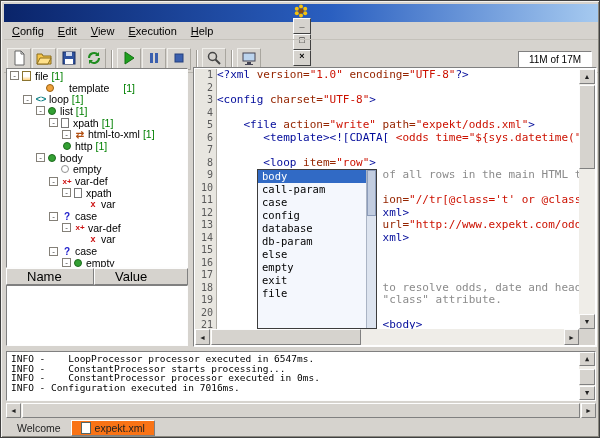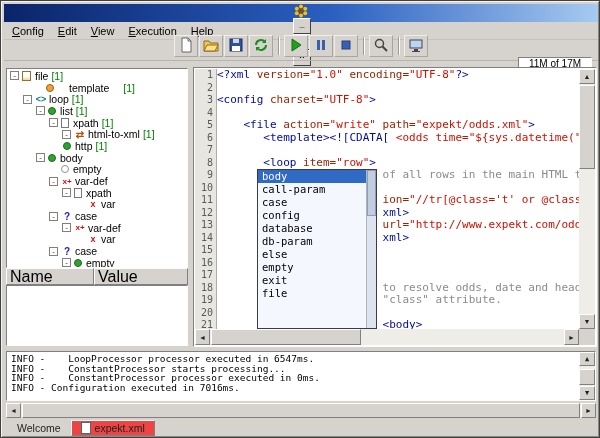--- a/index.html
+++ b/index.html
@@ -42,21 +42,21 @@
   .ti-file{width:9px;height:10px;background:linear-gradient(#fff 55%,#ffd27f);border:1px solid #8a7430;}
   .ti-doc{width:8px;height:10px;background:#fff;border:1px solid #777;}
   .ti-dot{width:8px;height:8px;border-radius:50%;background:#33a033;border:1px solid #1d6b1d;}
   .ti-hollow{width:8px;height:8px;border-radius:50%;background:#fff;border:1px solid #909090;}
   .ti-template{width:8px;height:8px;border-radius:50%;background:#f0a23c;border:1px solid #9a6010;}
   .tlabel{color:#000;}
   .tcount{color:var(--count,#008000);margin-left:3px;}
 
   
   .props-head{display:flex;}
-  .phc{display:flex;align-items:center;padding-left:3px;font-size:16px;background:#d6d3ce;box-sizing:border-box;
+  .phc{display:flex;align-items:center;padding-left:20px;font-size:13px;background:#d6d3ce;box-sizing:border-box;
     border:1px solid;border-color:#fdfdfd #808080 #808080 #fdfdfd;}
 
   
   .gutter{background:#e8e6e0;border-right:1px solid #b0ada6;font-family:"DejaVu Sans Mono",monospace;font-size:10px;color:#5a5a5a;text-align:right;padding-right:3px;overflow:hidden;}
   .gl{height:12.5px;line-height:12.5px;}
   .code{font-family:"DejaVu Sans Mono",monospace;font-size:11px;overflow:hidden;background:#fff;}
   .cl{height:12.5px;line-height:12.5px;white-space:pre;}
   .sg-tg{color:#000a9a;} .sg-at{color:#952500;} .sg-st{color:#cc1100;} .sg-cm{color:#8b8b8b;} .sg-pl{color:#000;}
 
   
@@ -74,21 +74,21 @@
   .sb-thumb{position:absolute;background:#d6d3ce;border:1px solid;border-color:#fdfdfd #808080 #808080 #fdfdfd;box-sizing:border-box;}
   .corner{background:#d6d3ce;}
 
   
   .log{background:#fff;font-family:"DejaVu Sans Mono",monospace;font-size:9.5px;overflow:hidden;padding:2px 0 0 4px;}
   .log-line{height:9.6px;line-height:9.6px;white-space:pre;color:#000;}
 
   
   .tabbar{display:flex;align-items:flex-end;padding-left:4px;}
   .tab{display:flex;align-items:center;height:16px;padding:0 9px;font-size:10.5px;color:#222;margin-right:1px;}
-  .tab.active{background:#ef4444;border:1px solid;border-color:#fdfdfd #808080 #808080 #fdfdfd;box-sizing:border-box;}
+  .tab.active{background:#f97316;border:1px solid;border-color:#fdfdfd #808080 #808080 #fdfdfd;box-sizing:border-box;}
   .tab-ic{width:8px;height:10px;background:#fff;border:1px solid #566;margin-right:4px;flex:none;}
 </style>
 </head>
 <body>
 
 <div class="window" style="--sel: #316ac5; --tb1: #0a246a; --tb2: #a6caf0; --count: #008000;">
 
   <div class="abs titlebar" style="left:3px;top:3px;width:594px;height:18px;">
     <span class="app-icon"><svg width="14" height="14" viewBox="0 0 14 14">
           <circle cx="7" cy="2.6" r="2" fill="#f6c20a"></circle>
@@ -106,21 +106,21 @@
   </div>
 
   <div class="abs menubar" id="menubar" style="left:3px;top:21px;width:594px;height:18px;">
       <span class="menu-item"><u>C</u>onfig</span>
       <span class="menu-item"><u>E</u>dit</span>
       <span class="menu-item"><u>V</u>iew</span>
       <span class="menu-item"><u>E</u>xecution</span>
       <span class="menu-item"><u>H</u>elp</span>
     </div>
 
-  <div class="abs toolbar" style="left:3px;top:33px;width:594px;height:27px;flex-direction:column;">
+  <div class="abs toolbar" style="left:3px;top:45px;width:594px;height:27px;">
     <span class="tb-group" id="toolbar-buttons">
         <button class="tb-btn">
           <span><svg width="16" height="16">
               <path d="M4 1h6l3 3v11H4z" fill="#fff" stroke="#666"></path>
               <path d="M10 1v3h3" fill="none" stroke="#666"></path>
             </svg></span>
         </button>
         <button class="tb-btn">
           <span><svg width="16" height="16">
               <path d="M1 4h5l1 2h8v8H1z" fill="#f6c64a" stroke="#8a6d1c"></path>

